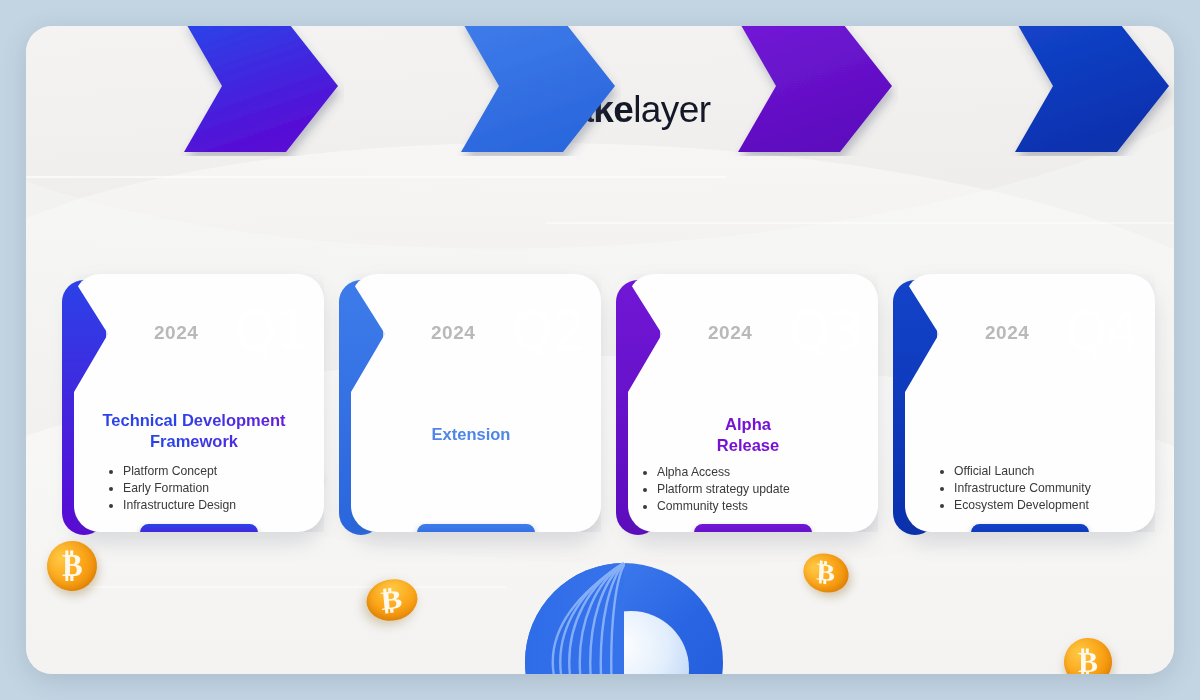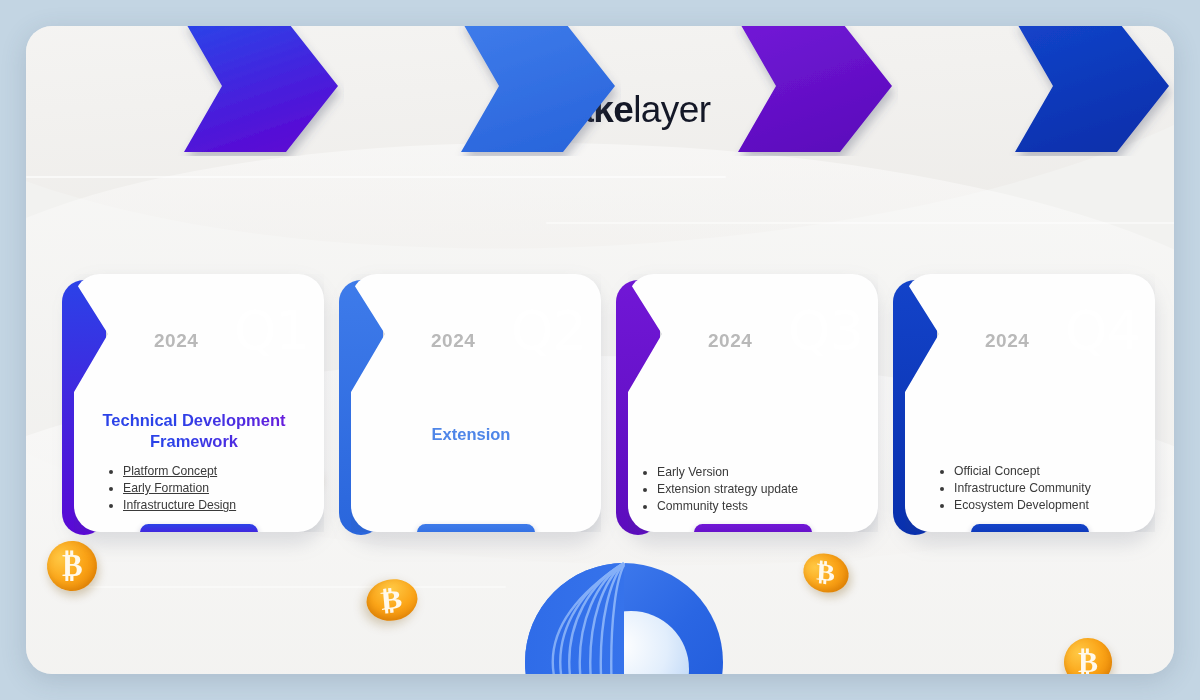--- a/index.html
+++ b/index.html
@@ -79,21 +79,21 @@
   .card-tab {
     position:absolute; bottom:-9px; left:50%; transform:translateX(-50%);
     width:118px; height:17px; border-radius:10px;
     box-shadow:0 3px 6px rgba(40,40,90,.3);
   }
 
   .chev { position:absolute; top:-10px; z-index:3; }
 
   .year {
     position:absolute; top:296px; font-size:19px; font-weight:600;
-    color:#b9b9b9; letter-spacing:.5px; z-index:4;margin-top:8px;
+    color:#b9b9b9; letter-spacing:.5px; z-index:4;
   }
   .qlabel {
     position:absolute; font-size:54px; font-weight:400; color:#ffffff;
     letter-spacing:-1px; z-index:5; line-height:1;
     font-family:"DejaVu Sans", sans-serif;
   }
 
   .card-title {
     position:absolute; width:244px; text-align:center;
     font-size:16.5px; font-weight:700; line-height:1.28;
@@ -191,21 +191,21 @@
             <path d="M101 4 C 84 36 84 166 101 198"></path>
           </g>
           <path d="M101 2 A99 99 0 0 0 101 200 Z" fill="url(#ribG)" opacity=".22"></path>
         </g>
       </g>
     </svg>
   </div>
 
   <div id="timeline">
       <div class="card-title grad-title" style="left: 46px; top: 384px; white-space: pre-line;">Technical Development Framework</div>
-      <ul class="card-list" style="left: 80px; top: 437px; color: rgb(58, 58, 58); text-decoration: underline;">
+      <ul class="card-list" style="left: 80px; top: 437px; color: rgb(58, 58, 58);">
         <li>Platform Concept</li>
         <li>Early Formation</li>
         <li>Infrastructure Design</li>
       </ul>
       <div class="card" style="left: 30px;">
         <div class="card-shadow"></div>
         <div class="card-stripe" style="background: linear-gradient(rgb(43, 66, 232) 0%, rgb(90, 9, 212) 100%);"></div>
         <div class="card-body" style="clip-path: polygon(0px 118px, 34px 60px, 0px 6px, 0px 0px, 100% 0px, 100% 100%, 0px 100%);">
           <div class="card-tab" style="background: linear-gradient(rgb(43, 66, 232), rgb(90, 9, 212));"></div>
         </div>
@@ -239,23 +239,25 @@
               <stop offset="1" stop-color="#2a66dc"></stop>
             </linearGradient>
             <filter id="f1" x="-20%" y="-20%" width="150%" height="160%">
               <feDropShadow dx="2" dy="7" stdDeviation="5" flood-color="#404a66" flood-opacity="0.30"></feDropShadow>
             </filter>
           </defs>
           <path filter="url(#f1)" fill="url(#cg1)" d="M6 4 L108 4 L160 70 L108 136 L6 136 L44 70 Z"></path>
         </svg></div>
       <div class="year" style="left: 405px; color: rgb(185, 185, 185);">2024</div>
       <div class="qlabel" style="left: 485px; top: 278px;">Q2</div>
+      <div class="card-title" style="color: rgb(117, 18, 212); left: 600px; top: 388px; white-space: pre-line;">Alpha
+Release</div>
       <ul class="card-list" style="left: 614px; top: 438px; color: rgb(58, 58, 58);">
-        <li>Early Version</li>
-        <li>Extension strategy update</li>
+        <li>Alpha Access</li>
+        <li>Platform strategy update</li>
         <li>Community tests</li>
       </ul>
       <div class="card" style="left: 584px;">
         <div class="card-shadow"></div>
         <div class="card-stripe" style="background: linear-gradient(rgb(113, 23, 214) 0%, rgb(92, 12, 189) 100%);"></div>
         <div class="card-body" style="clip-path: polygon(0px 118px, 34px 60px, 0px 6px, 0px 0px, 100% 0px, 100% 100%, 0px 100%);">
           <div class="card-tab" style="background: linear-gradient(rgb(113, 23, 214), rgb(92, 12, 189));"></div>
         </div>
       </div>
       <div class="chev" style="left: 706px;"><svg width="166" height="140" viewBox="0 0 166 140">
@@ -266,21 +268,21 @@
             </linearGradient>
             <filter id="f2" x="-20%" y="-20%" width="150%" height="160%">
               <feDropShadow dx="2" dy="7" stdDeviation="5" flood-color="#404a66" flood-opacity="0.30"></feDropShadow>
             </filter>
           </defs>
           <path filter="url(#f2)" fill="url(#cg2)" d="M6 4 L108 4 L160 70 L108 136 L6 136 L44 70 Z"></path>
         </svg></div>
       <div class="year" style="left: 682px; color: rgb(185, 185, 185);">2024</div>
       <div class="qlabel" style="left: 762px; top: 278px;">Q3</div>
       <ul class="card-list" style="left: 911px; top: 437px; color: rgb(58, 58, 58);">
-        <li>Official Concept</li>
+        <li>Official Launch</li>
         <li>Infrastructure Community</li>
         <li>Ecosystem Development</li>
       </ul>
       <div class="card" style="left: 861px;">
         <div class="card-shadow"></div>
         <div class="card-stripe" style="background: linear-gradient(rgb(19, 67, 201) 0%, rgb(9, 48, 173) 100%);"></div>
         <div class="card-body" style="clip-path: polygon(0px 118px, 34px 60px, 0px 6px, 0px 0px, 100% 0px, 100% 100%, 0px 100%);">
           <div class="card-tab" style="background: linear-gradient(rgb(19, 67, 201), rgb(9, 48, 173));"></div>
         </div>
       </div>

